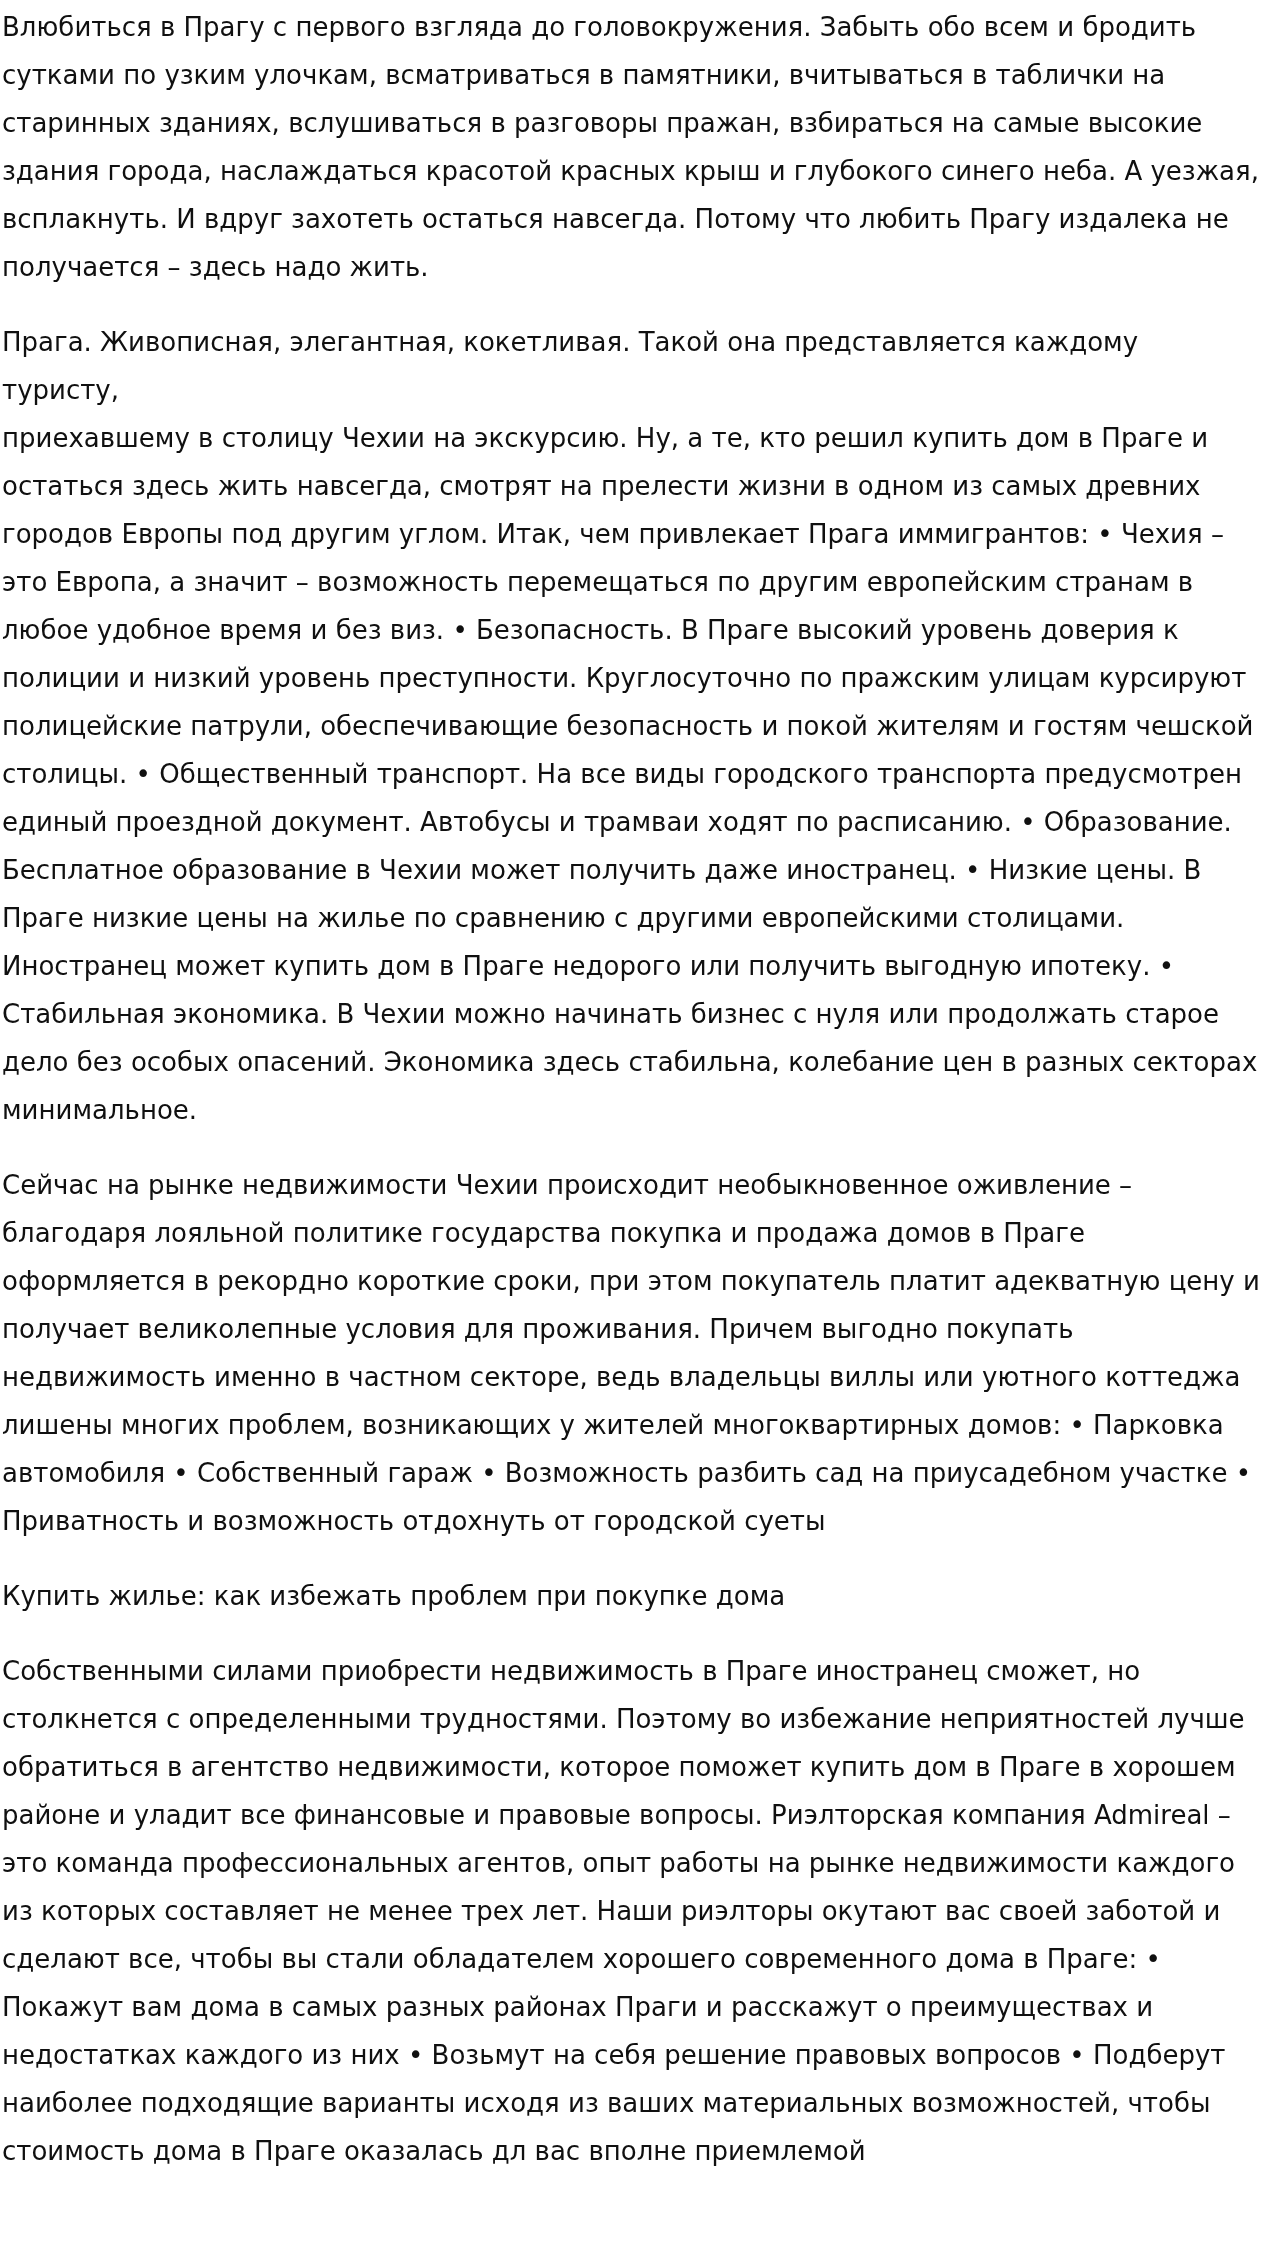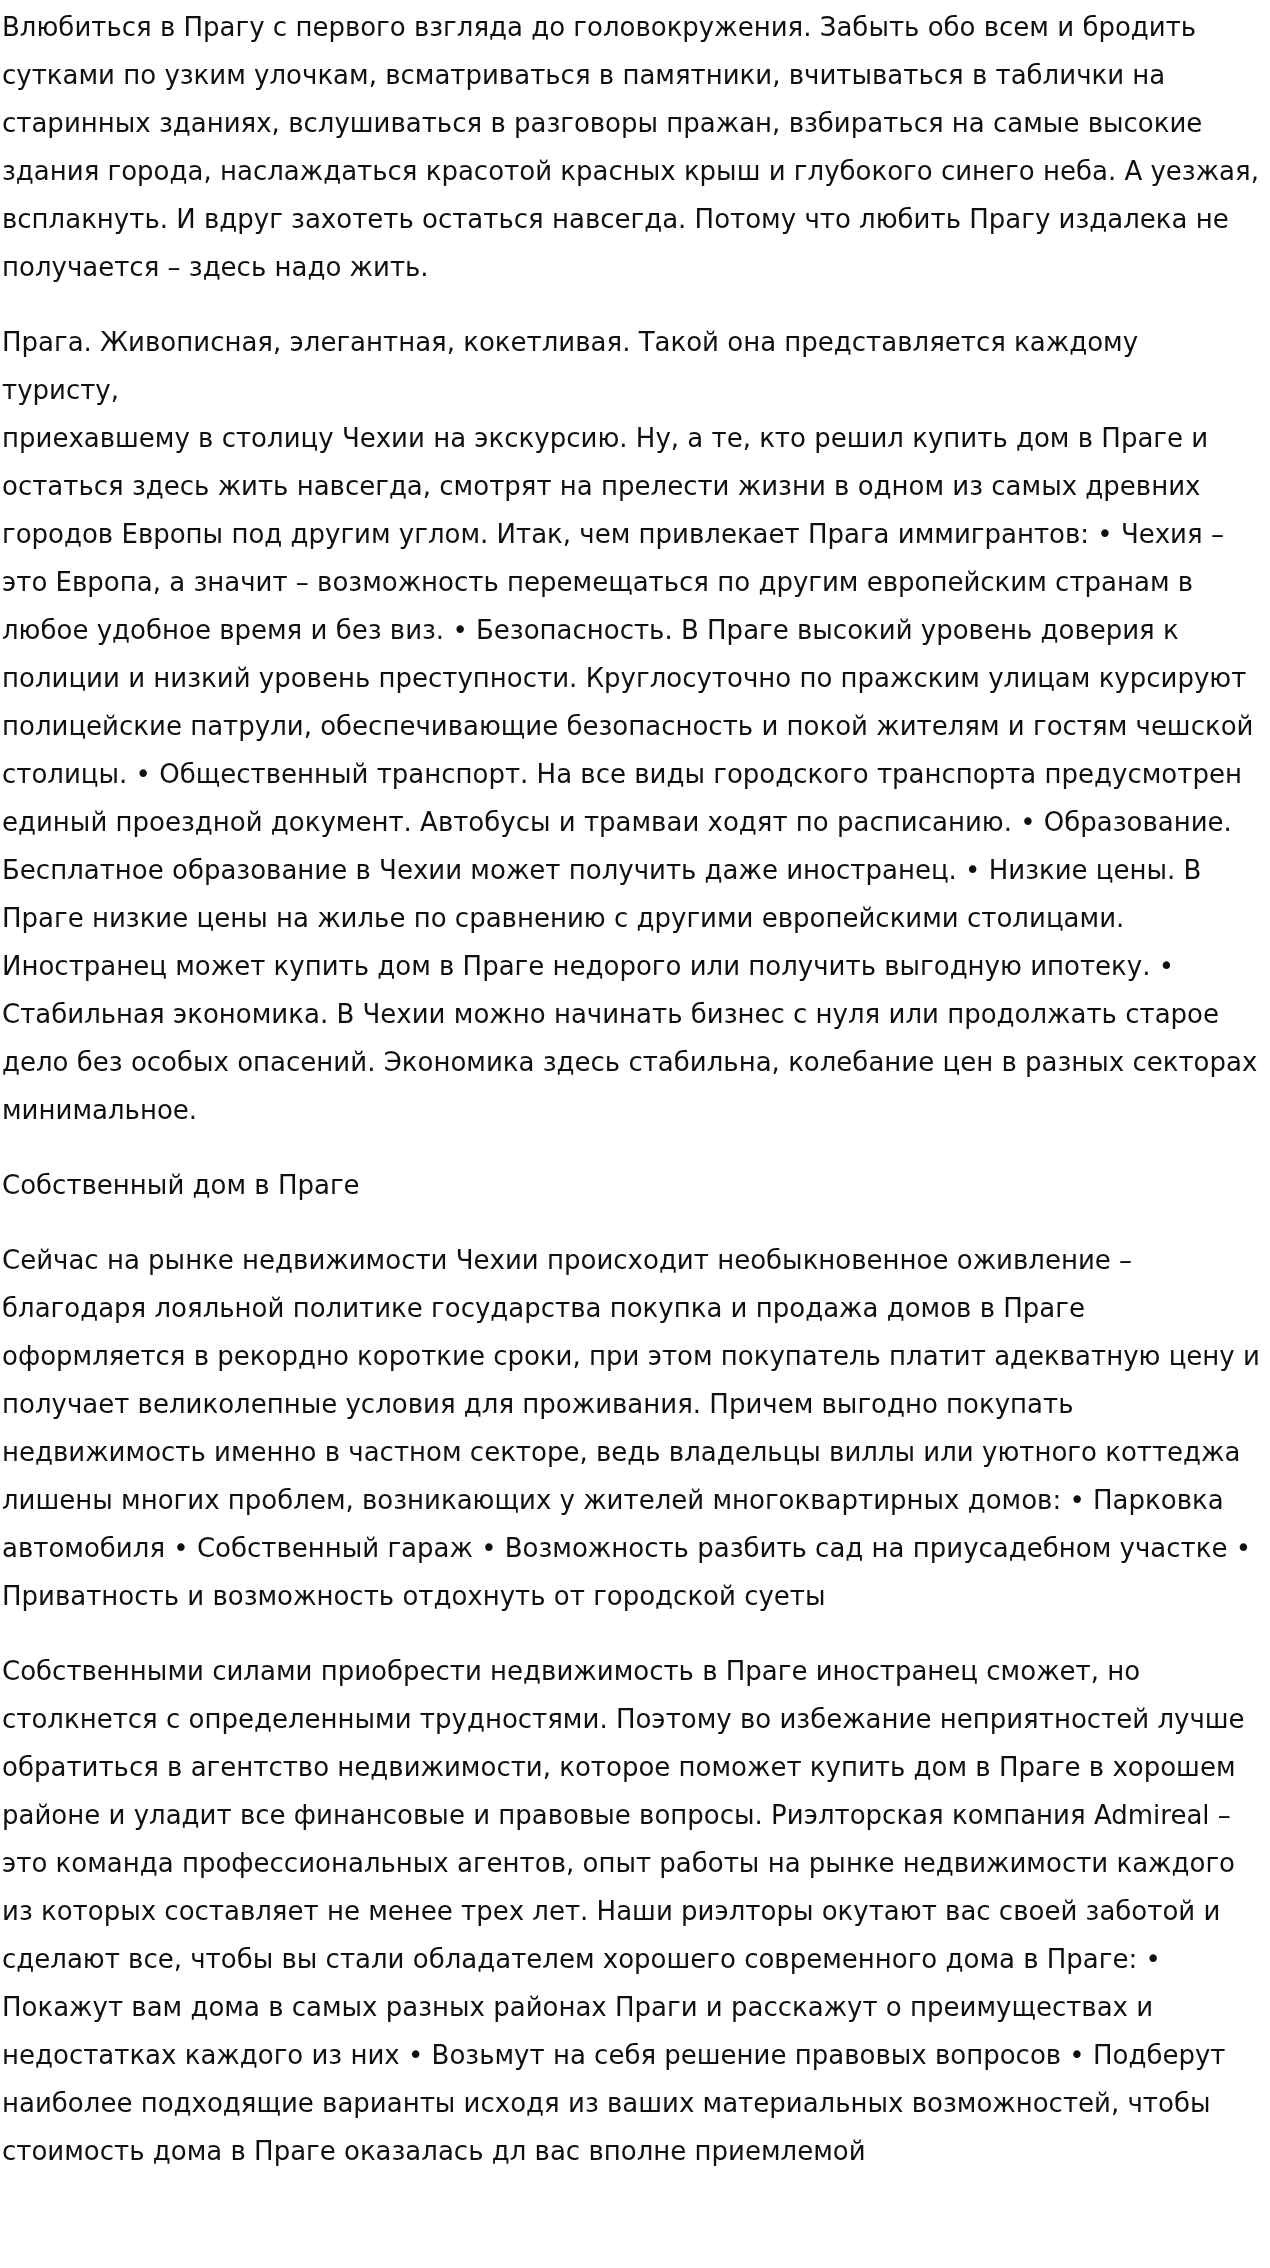--- a/index.html
+++ b/index.html
@@ -55,31 +55,31 @@
 полицейские патрули, обеспечивающие безопасность и покой жителям и гостям чешской
 столицы. • Общественный транспорт. На все виды городского транспорта предусмотрен
 единый проездной документ. Автобусы и трамваи ходят по расписанию. • Образование.
 Бесплатное образование в Чехии может получить даже иностранец. • Низкие цены. В
 Праге низкие цены на жилье по сравнению с другими европейскими столицами.
 Иностранец может купить дом в Праге недорого или получить выгодную ипотеку. •
 Стабильная экономика. В Чехии можно начинать бизнес с нуля или продолжать старое
 дело без особых опасений. Экономика здесь стабильна, колебание цен в разных секторах
 минимальное.</p>
 
-  <h2 class="heading">Собственный дом в Праге</h2>
 
   <p class="para">Сейчас на рынке недвижимости Чехии происходит необыкновенное оживление –
 благодаря лояльной политике государства покупка и продажа домов в Праге
 оформляется в рекордно короткие сроки, при этом покупатель платит адекватную цену и
 получает великолепные условия для проживания. Причем выгодно покупать
 недвижимость именно в частном секторе, ведь владельцы виллы или уютного коттеджа
 лишены многих проблем, возникающих у жителей многоквартирных домов: • Парковка
 автомобиля • Собственный гараж • Возможность разбить сад на приусадебном участке •
 Приватность и возможность отдохнуть от городской суеты</p>
 
+  <h2 class="heading">Купить жилье: как избежать проблем при покупке дома</h2>
 
   <p class="para">Собственными силами приобрести недвижимость в Праге иностранец сможет, но
 столкнется с определенными трудностями. Поэтому во избежание неприятностей лучше
 обратиться в агентство недвижимости, которое поможет купить дом в Праге в хорошем
 районе и уладит все финансовые и правовые вопросы. Риэлторская компания Admireal –
 это команда профессиональных агентов, опыт работы на рынке недвижимости каждого
 из которых составляет не менее трех лет. Наши риэлторы окутают вас своей заботой и
 сделают все, чтобы вы стали обладателем хорошего современного дома в Праге: •
 Покажут вам дома в самых разных районах Праги и расскажут о преимуществах и
 недостатках каждого из них • Возьмут на себя решение правовых вопросов • Подберут

